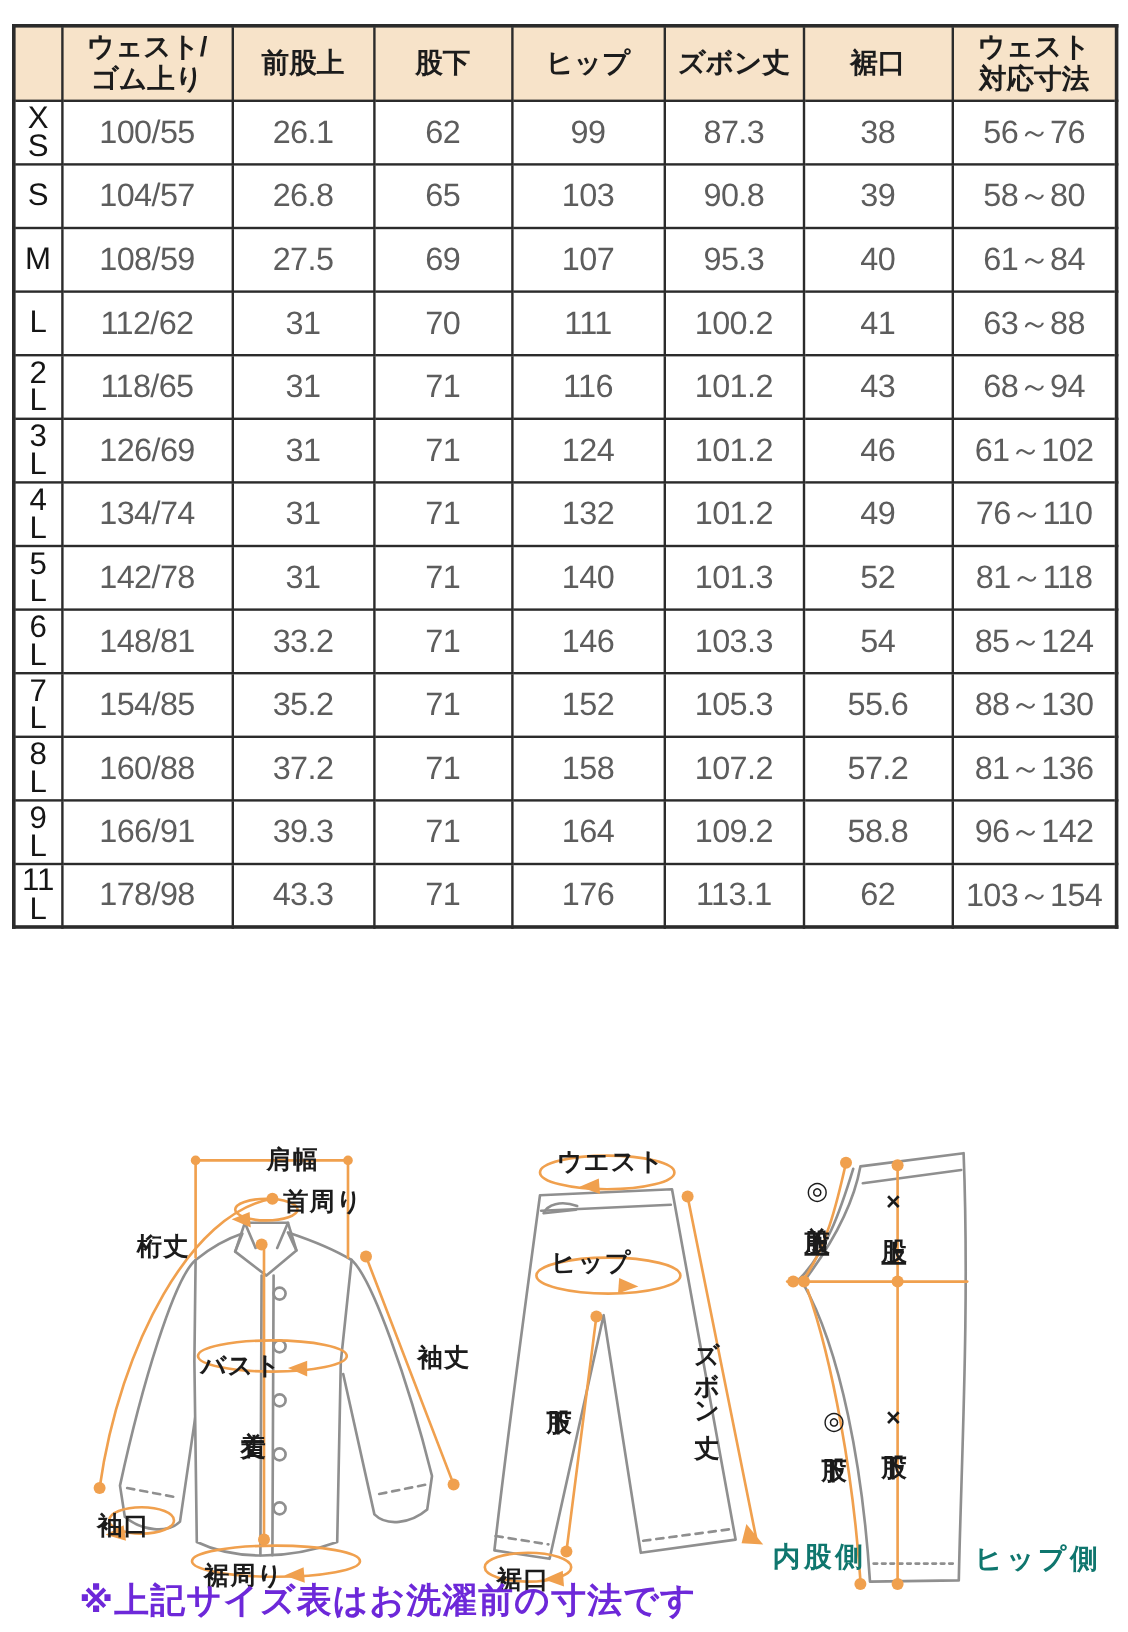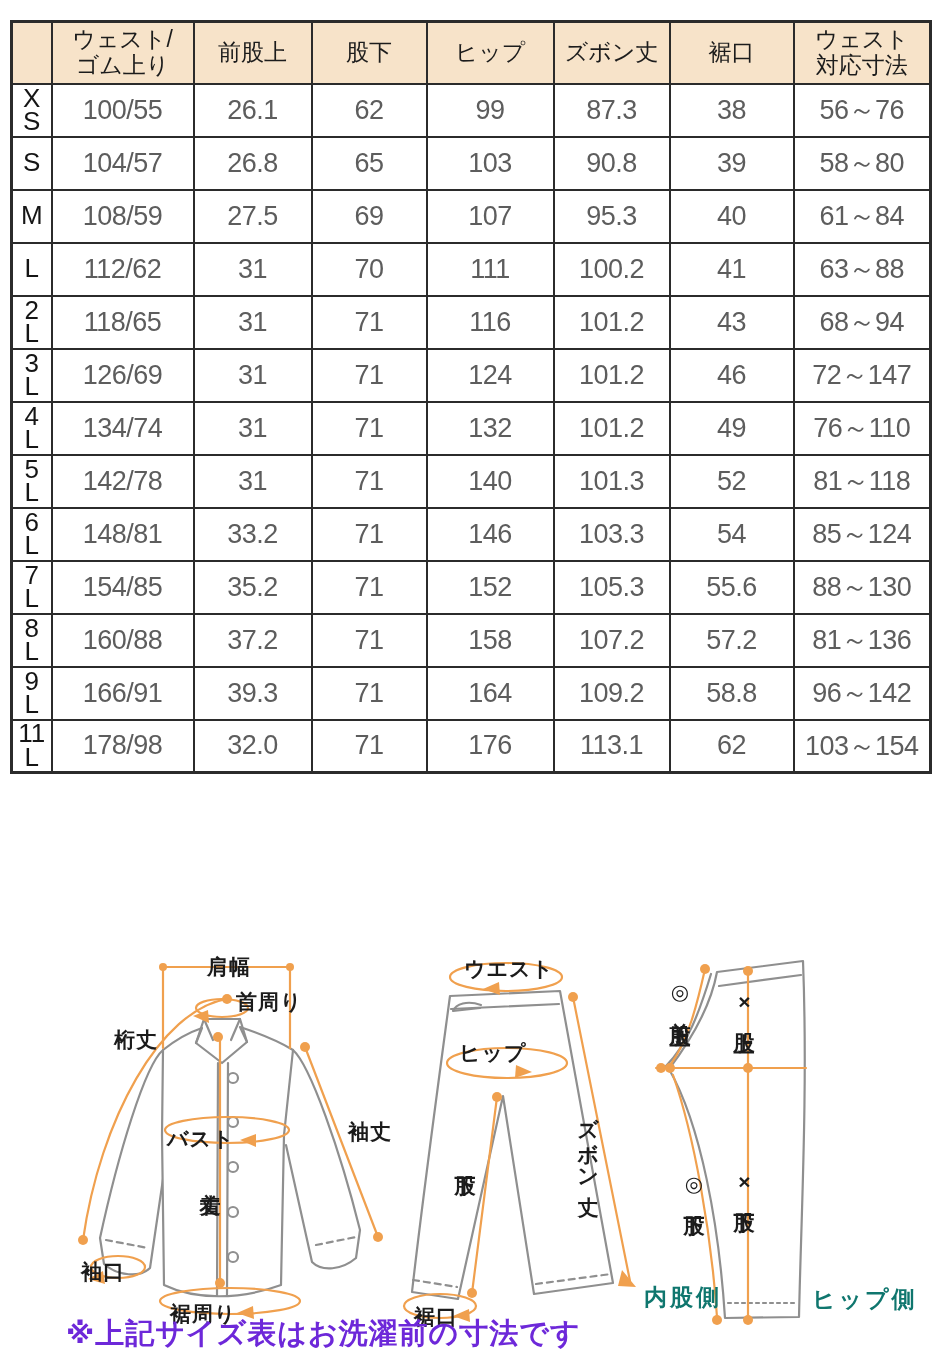--- a/index.html
+++ b/index.html
@@ -6,21 +6,21 @@
   .page{position:relative;width:940px;height:1360px;background:#ffffff;overflow:hidden;
         font-family:"Liberation Sans","DejaVu Sans",sans-serif;}
 
   
   table.size-table{position:absolute;left:10px;top:20px;width:919px;
         border-collapse:collapse;table-layout:fixed;border:3px solid #2b2b2b;}
   table.size-table th,table.size-table td{border:2px solid #2b2b2b;text-align:center;
         vertical-align:middle;padding:0;}
   thead tr{height:62px;}
   tbody tr{height:53px;}
-  thead th{background:#f7e3c9;color:#1c1c1c;font-size:23px;font-weight:400;
+  thead th{background:#f7e3c9;color:#1c1c1c;font-size:23px;font-weight:700;
         line-height:1.12;white-space:pre-line;}
   tbody th.rowlabel{background:#ffffff;color:#151515;font-size:26px;font-weight:400;
         line-height:0.9;white-space:pre-line;}
   tbody td{color:#5d5d5d;font-size:27px;letter-spacing:-0.5px;font-weight:400;}
 
   
   svg.art{position:absolute;left:0;top:0;pointer-events:none;}
   .dlabel{position:absolute;color:#1b1b1b;font-weight:700;font-size:21px;
         letter-spacing:1px;line-height:1;white-space:nowrap;}
   .dlabel.v{writing-mode:vertical-rl;text-orientation:upright;letter-spacing:2px;}
@@ -113,21 +113,21 @@
         </tr>
         <tr>
           <th class="rowlabel">3
 L</th>
           <td>126/69</td>
           <td>31</td>
           <td>71</td>
           <td>124</td>
           <td>101.2</td>
           <td>46</td>
-          <td>72～147</td>
+          <td>61～102</td>
         </tr>
         <tr>
           <th class="rowlabel">4
 L</th>
           <td>134/74</td>
           <td>31</td>
           <td>71</td>
           <td>132</td>
           <td>101.2</td>
           <td>49</td>
@@ -185,21 +185,21 @@
           <td>71</td>
           <td>164</td>
           <td>109.2</td>
           <td>58.8</td>
           <td>96～142</td>
         </tr>
         <tr>
           <th class="rowlabel">11
 L</th>
           <td>178/98</td>
-          <td>32.0</td>
+          <td>43.3</td>
           <td>71</td>
           <td>176</td>
           <td>113.1</td>
           <td>62</td>
           <td>103～154</td>
         </tr>
       </tbody>
   </table>
 
   <svg class="art" width="940" height="1360" viewBox="0 0 940 1360">
@@ -281,21 +281,21 @@
           <circle cx="670" cy="1068" r="5"></circle>
         <circle cx="661" cy="1068" r="5"></circle>
           <circle cx="748" cy="971" r="5"></circle>
         <circle cx="748" cy="1068" r="5"></circle>
           <circle cx="748" cy="1320" r="5"></circle>
         <circle cx="717" cy="1320" r="5"></circle>
       </g>
     </g>
   </svg>
 
-  <div class="dlabel" style="left:207px;top:956px">肩幅</div>
+  <div class="dlabel" style="left:222px;top:956px">肩幅</div>
   <div class="dlabel" style="left:236px;top:991px">首周り</div>
   <div class="dlabel" style="left:114px;top:1029px">桁丈</div>
   <div class="dlabel" style="left:167px;top:1128px">バスト</div>
   <div class="dlabel" style="left:348px;top:1121px">袖丈</div>
   <div class="dlabel v" style="left:200px;top:1176px">着丈</div>
   <div class="dlabel" style="left:81px;top:1261px">袖口</div>
   <div class="dlabel" style="left:170px;top:1303px">裾周り</div>
 
   <div class="dlabel" style="left:464px;top:958px">ウエスト</div>
   <div class="dlabel" style="left:459px;top:1042px">ヒップ</div>

